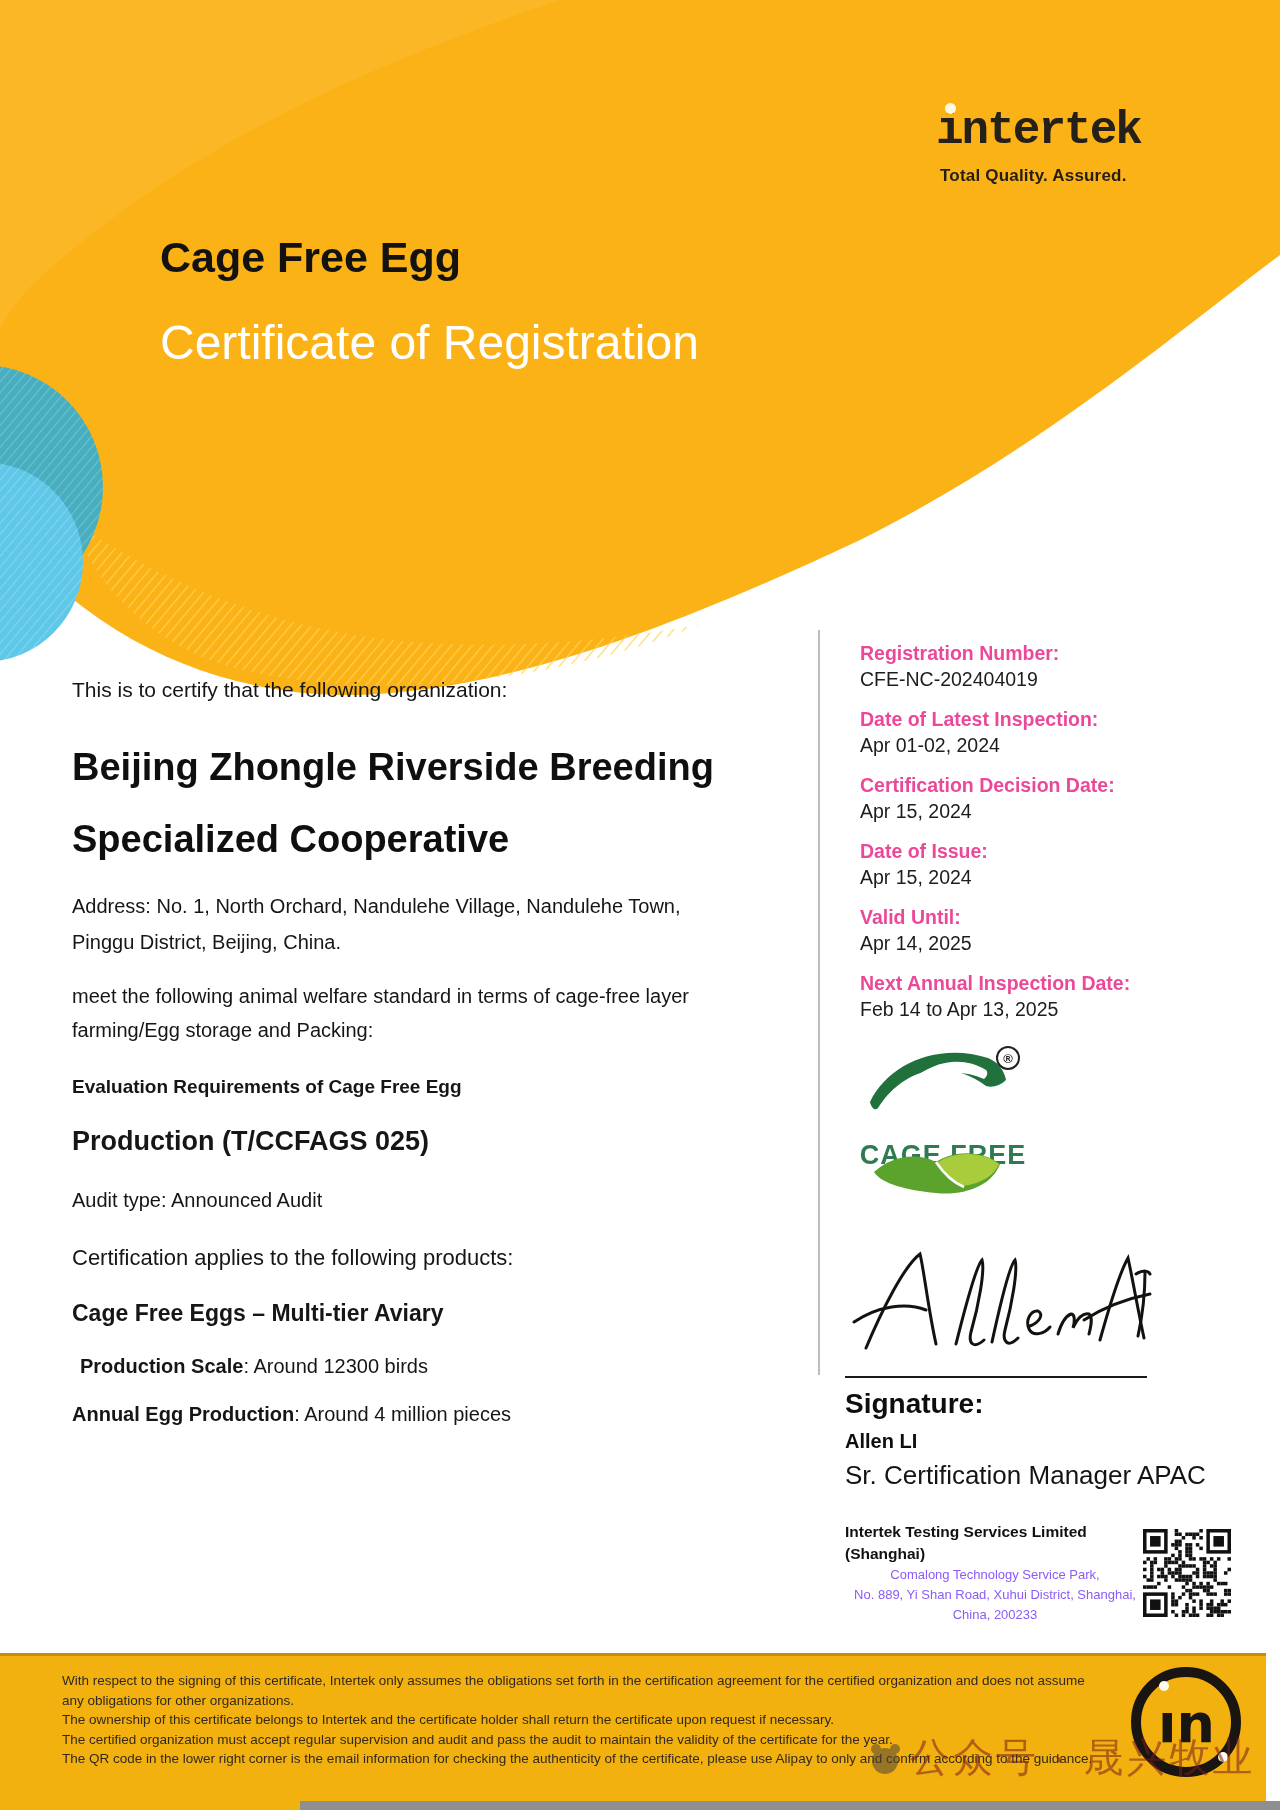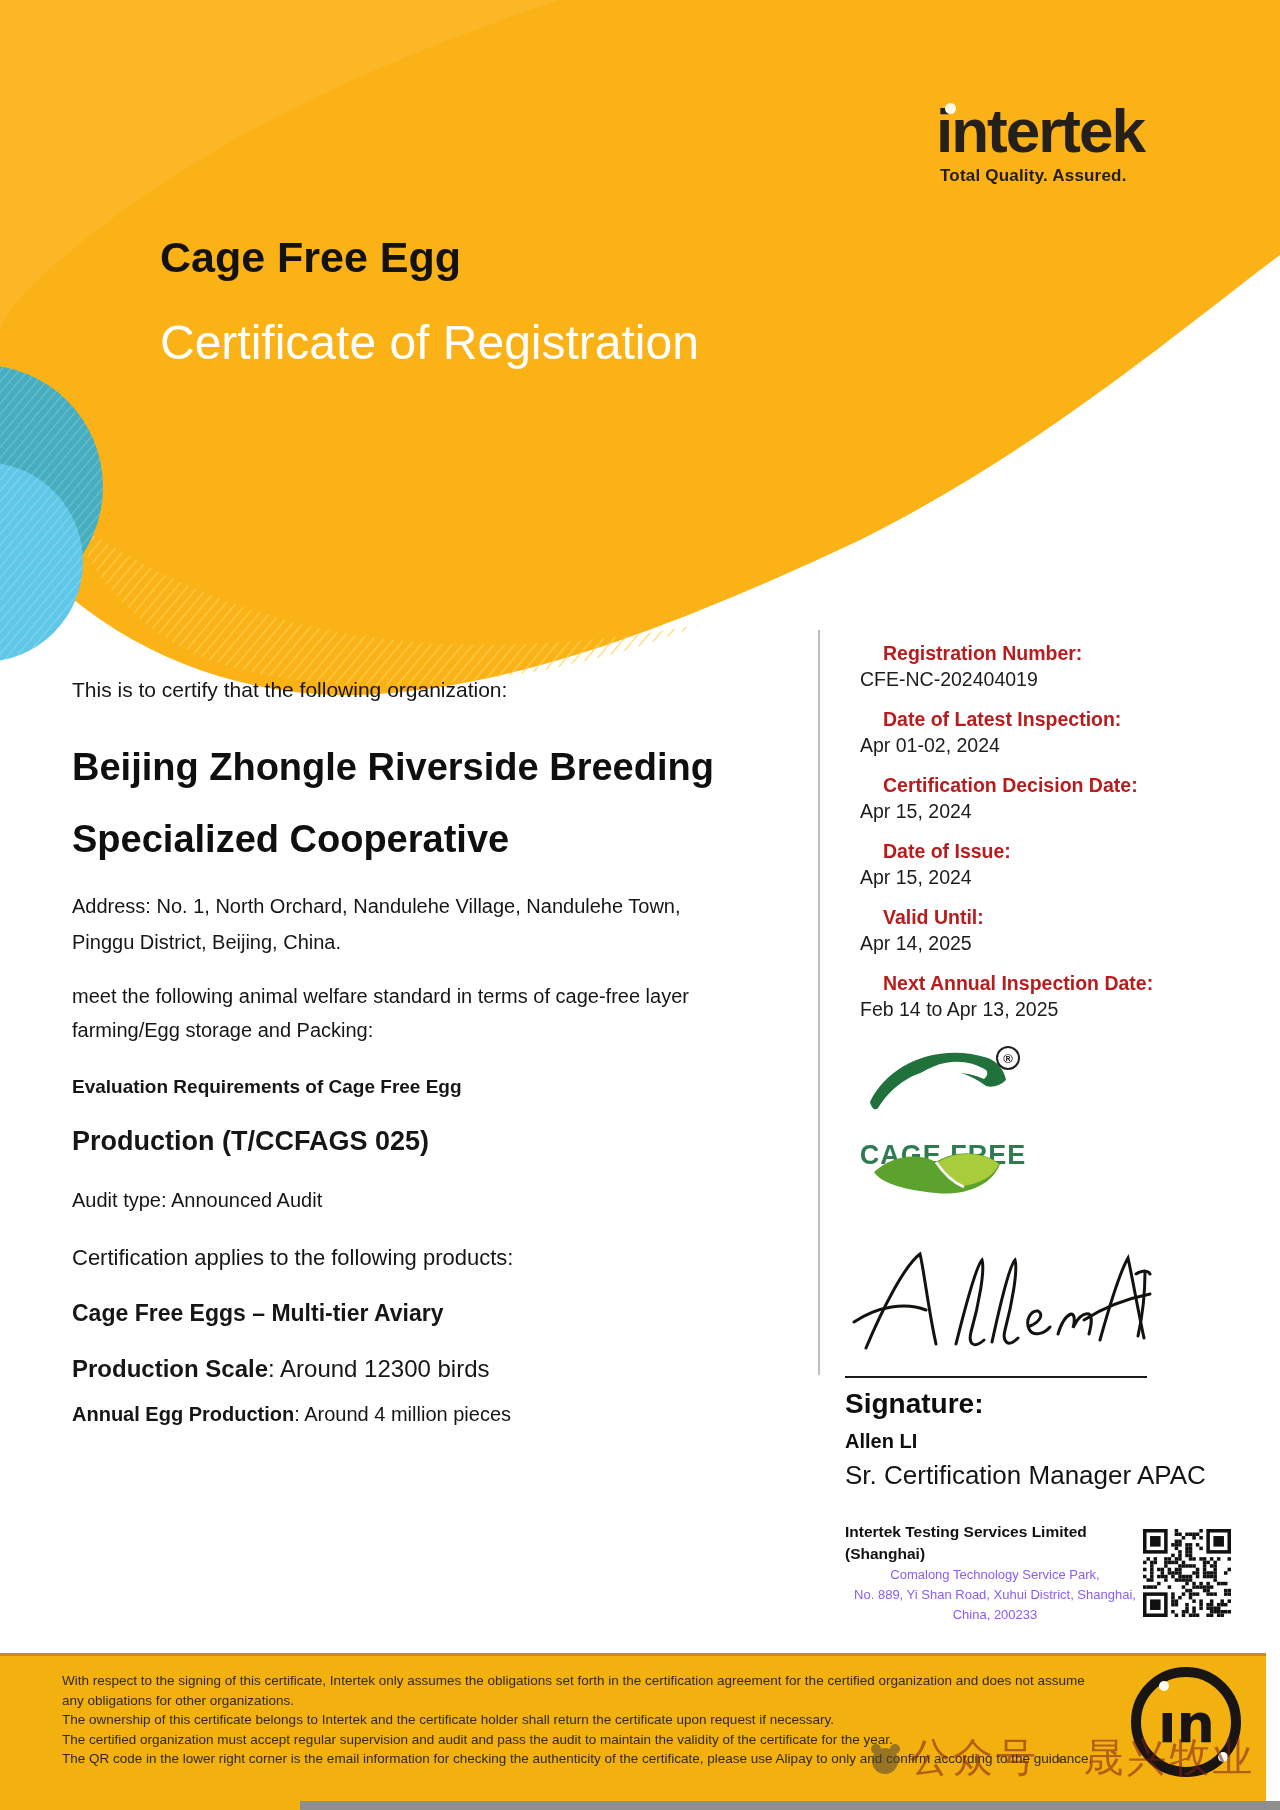--- a/index.html
+++ b/index.html
@@ -3,21 +3,21 @@
 <meta charset="utf-8">
 <style>
   html,body{margin:0;padding:0;background:#e8e8e8;}
   .page{position:relative;width:1280px;height:1810px;background:#ffffff;overflow:hidden;
         font-family:"Liberation Sans",sans-serif;color:#1a1a1a;}
   .abs{position:absolute;}
   
   #hdr-svg{left:0;top:0;}
   
   .brand{left:936px;top:94px;width:330px;height:78px;}
-  .brand .word{font-family:Liberation Sans, sans-serif;font-weight:bold;font-size:62px;
+  .brand .word{font-family:Liberation Mono, monospace;font-weight:bold;font-size:46px;
                letter-spacing:-2px;color:#26201A;line-height:74px;}
   .brand .idot{position:absolute;left:9px;top:9px;width:11px;height:11px;border-radius:50%;
                background:#FFF9E4;}
   .tagline{left:940px;top:166px;font-weight:bold;font-size:17px;color:#241E16;letter-spacing:.2px;}
   
   .title1{left:160px;top:233px;font-size:43px;font-weight:bold;color:#141210;}
   .title2{left:160px;top:315px;font-size:48px;font-weight:normal;color:#ffffff;text-align:center;}
   
   .lc{left:72px;color:#161616;}
   .intro{top:678px;font-size:21px;}
@@ -25,28 +25,28 @@
   .org2{top:818px;font-size:38px;font-weight:bold;color:#0f0f0f;}
   .addr1{top:895px;font-size:20px;}
   .addr2{top:931px;font-size:20px;}
   .meet1{top:985px;font-size:20px;}
   .meet2{top:1019px;font-size:20px;}
   .eval1{top:1076px;font-size:19px;font-weight:bold;}
   .eval2{top:1126px;font-size:27px;font-weight:bold;}
   .audit{top:1189px;font-size:20px;}
   .applies{top:1245px;font-size:22px;}
   .product{top:1300px;font-size:23px;font-weight:bold;}
-  .scale{top:1355px;font-size:24px;}
+  .scale{top:1355px;font-size:20px;margin-left:8px;}
   .annual{top:1403px;font-size:20px;}
   .b{font-weight:bold;}
   
   .divider{left:818px;top:630px;width:2px;height:745px;background:#BDBDBD;}
   .sidebar{left:860px;top:640px;width:400px;}
   .sb-field{margin-bottom:13px;}
-  .sb-field .lbl{font-weight:bold;font-size:19.5px;line-height:26px;color:#b91c1c;margin-left:23px;}
+  .sb-field .lbl{font-weight:bold;font-size:19.5px;line-height:26px;color:#ec4899;}
   .sb-field .val{font-size:19.5px;line-height:27px;color:#1d1d1d;}
   #cagefree-svg{left:858px;top:1044px;}
   #sig-svg{left:852px;top:1248px;}
   .sig-rule{left:845px;top:1376px;width:302px;height:2px;background:#1a1a1a;}
   .sig-label{left:845px;top:1388px;font-size:28px;font-weight:bold;color:#0e0e0e;}
   .sig-name{left:845px;top:1430px;font-size:20px;font-weight:bold;color:#0e0e0e;}
   .sig-title{left:845px;top:1460px;font-size:26px;color:#141414;}
   .company{left:845px;top:1521px;width:300px;}
   .company .cname{font-weight:bold;font-size:15.5px;line-height:22px;color:#111;}
   .company .cline{font-size:13px;line-height:20px;color:#8b5cf6;text-align:center;}

